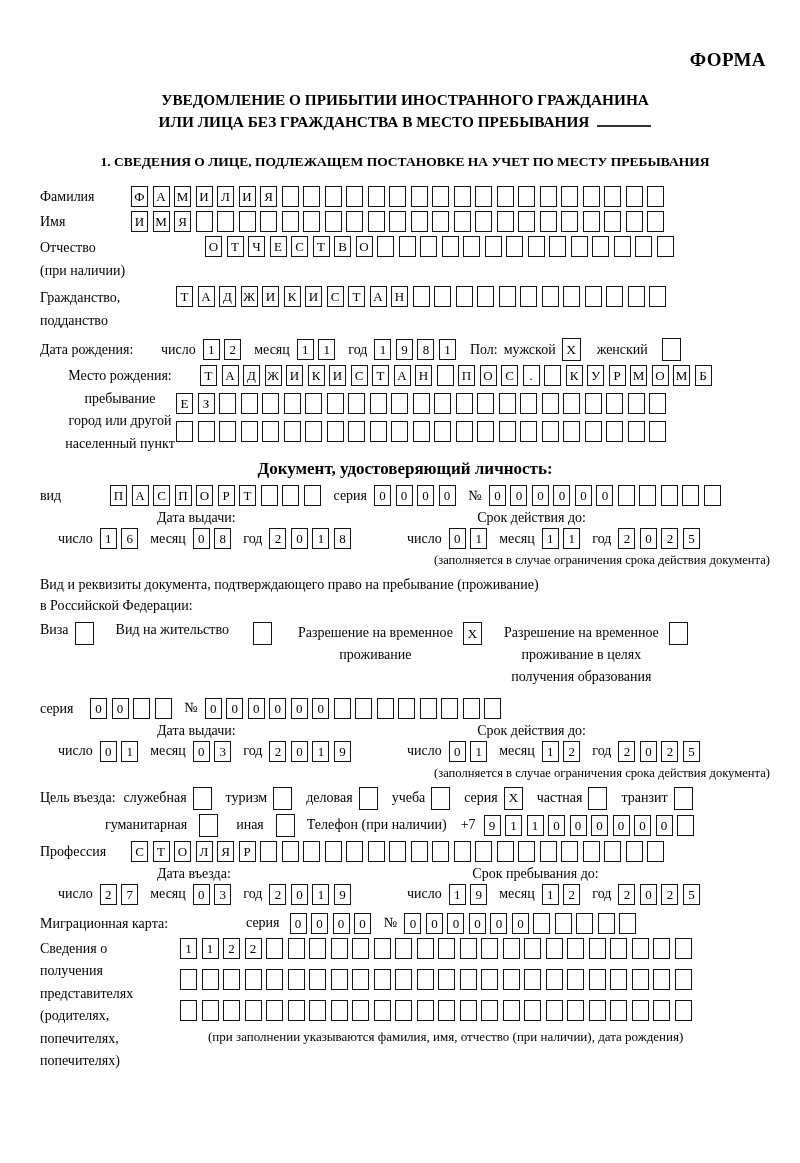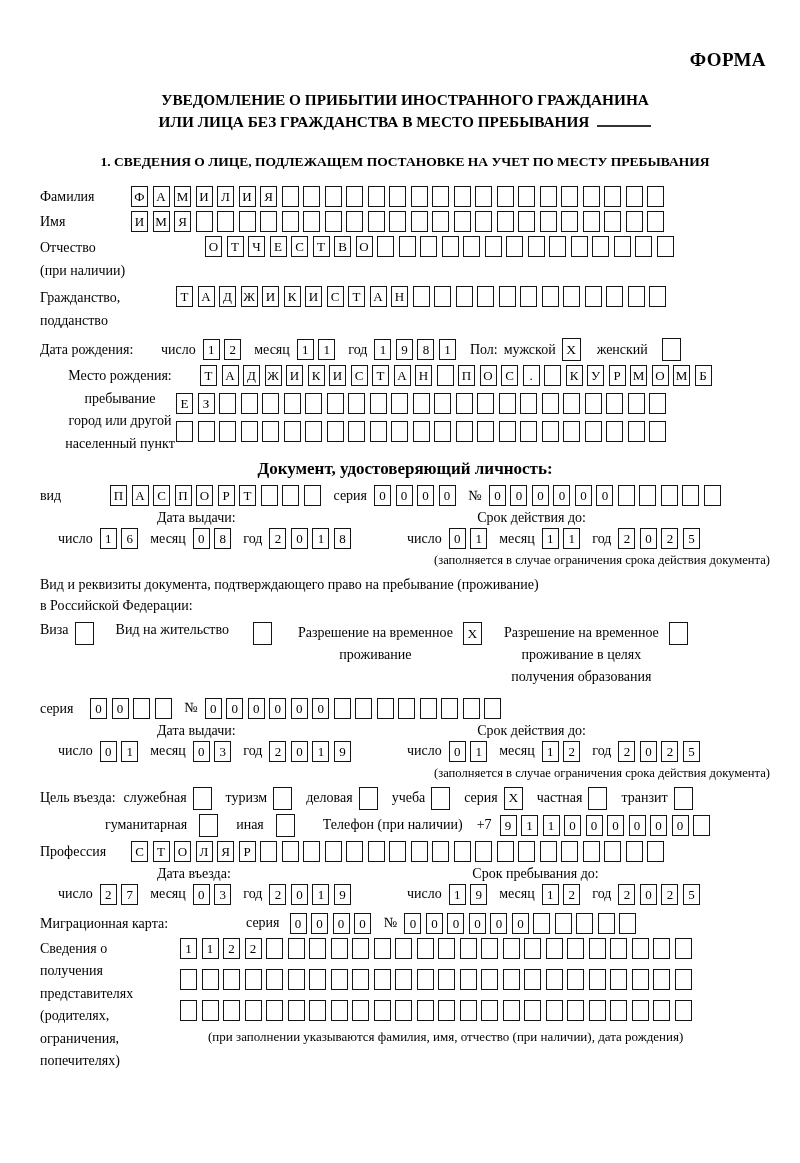--- a/index.html
+++ b/index.html
@@ -52,21 +52,21 @@
   .intro { line-height:1.5; }
   .opts { display:flex; align-items:flex-start; margin:6px 0 10px 0; }
   .opt { display:flex; align-items:flex-start; }
   .opt .cb { margin-left:10px; margin-top:0; }
   .opt-lines { text-align:center; line-height:1.55; }
   .gap1{ margin-left:22px; } .gap2{ margin-left:26px; } .gap3{ margin-left:22px; }
 
   .purpose .pl { margin:0 6px 0 14px; }
   .purpose .pl.first { margin-left:8px;text-align:center; }
   .phone-row { margin-left:65px; }
-  .phone-lbl { margin:0 14px 0 28px; }
+  .phone-lbl { margin:0 14px 0 12px; }
   .plus7 { margin-right:8px; }
 
   .mr-block { display:flex; align-items:flex-start; margin-bottom:2px;text-align:center; }
   .mr-labels { width:160px; flex:0 0 auto; line-height:22.5px; }
   .mr-rows .cells { display:flex; margin-bottom:7px; }
   .mr-rows .shift { margin-left:-24px; }
 
   .doc-head { text-align:center; font-weight:bold; font-size:17px; margin:4px 0 6px 0; }
 
   .rep-block { display:flex; align-items:flex-start; margin-top:4px; }
@@ -660,21 +660,21 @@
         <span class="cell"></span>
       </span>
   </div>
 
   <div class="rep-block">
     <div class="rep-labels">
       <div>Сведения о</div>
       <div>получения</div>
       <div>представителях</div>
       <div>(родителях,</div>
-      <div>ограничения,</div>
+      <div>попечителях,</div>
       <div>попечителях)</div>
     </div>
     <div class="rep-rows">
       <div class="cells">
           <span class="cell">1</span>
           <span class="cell">1</span>
           <span class="cell">2</span>
           <span class="cell">2</span>
           <span class="cell"></span>
           <span class="cell"></span>

